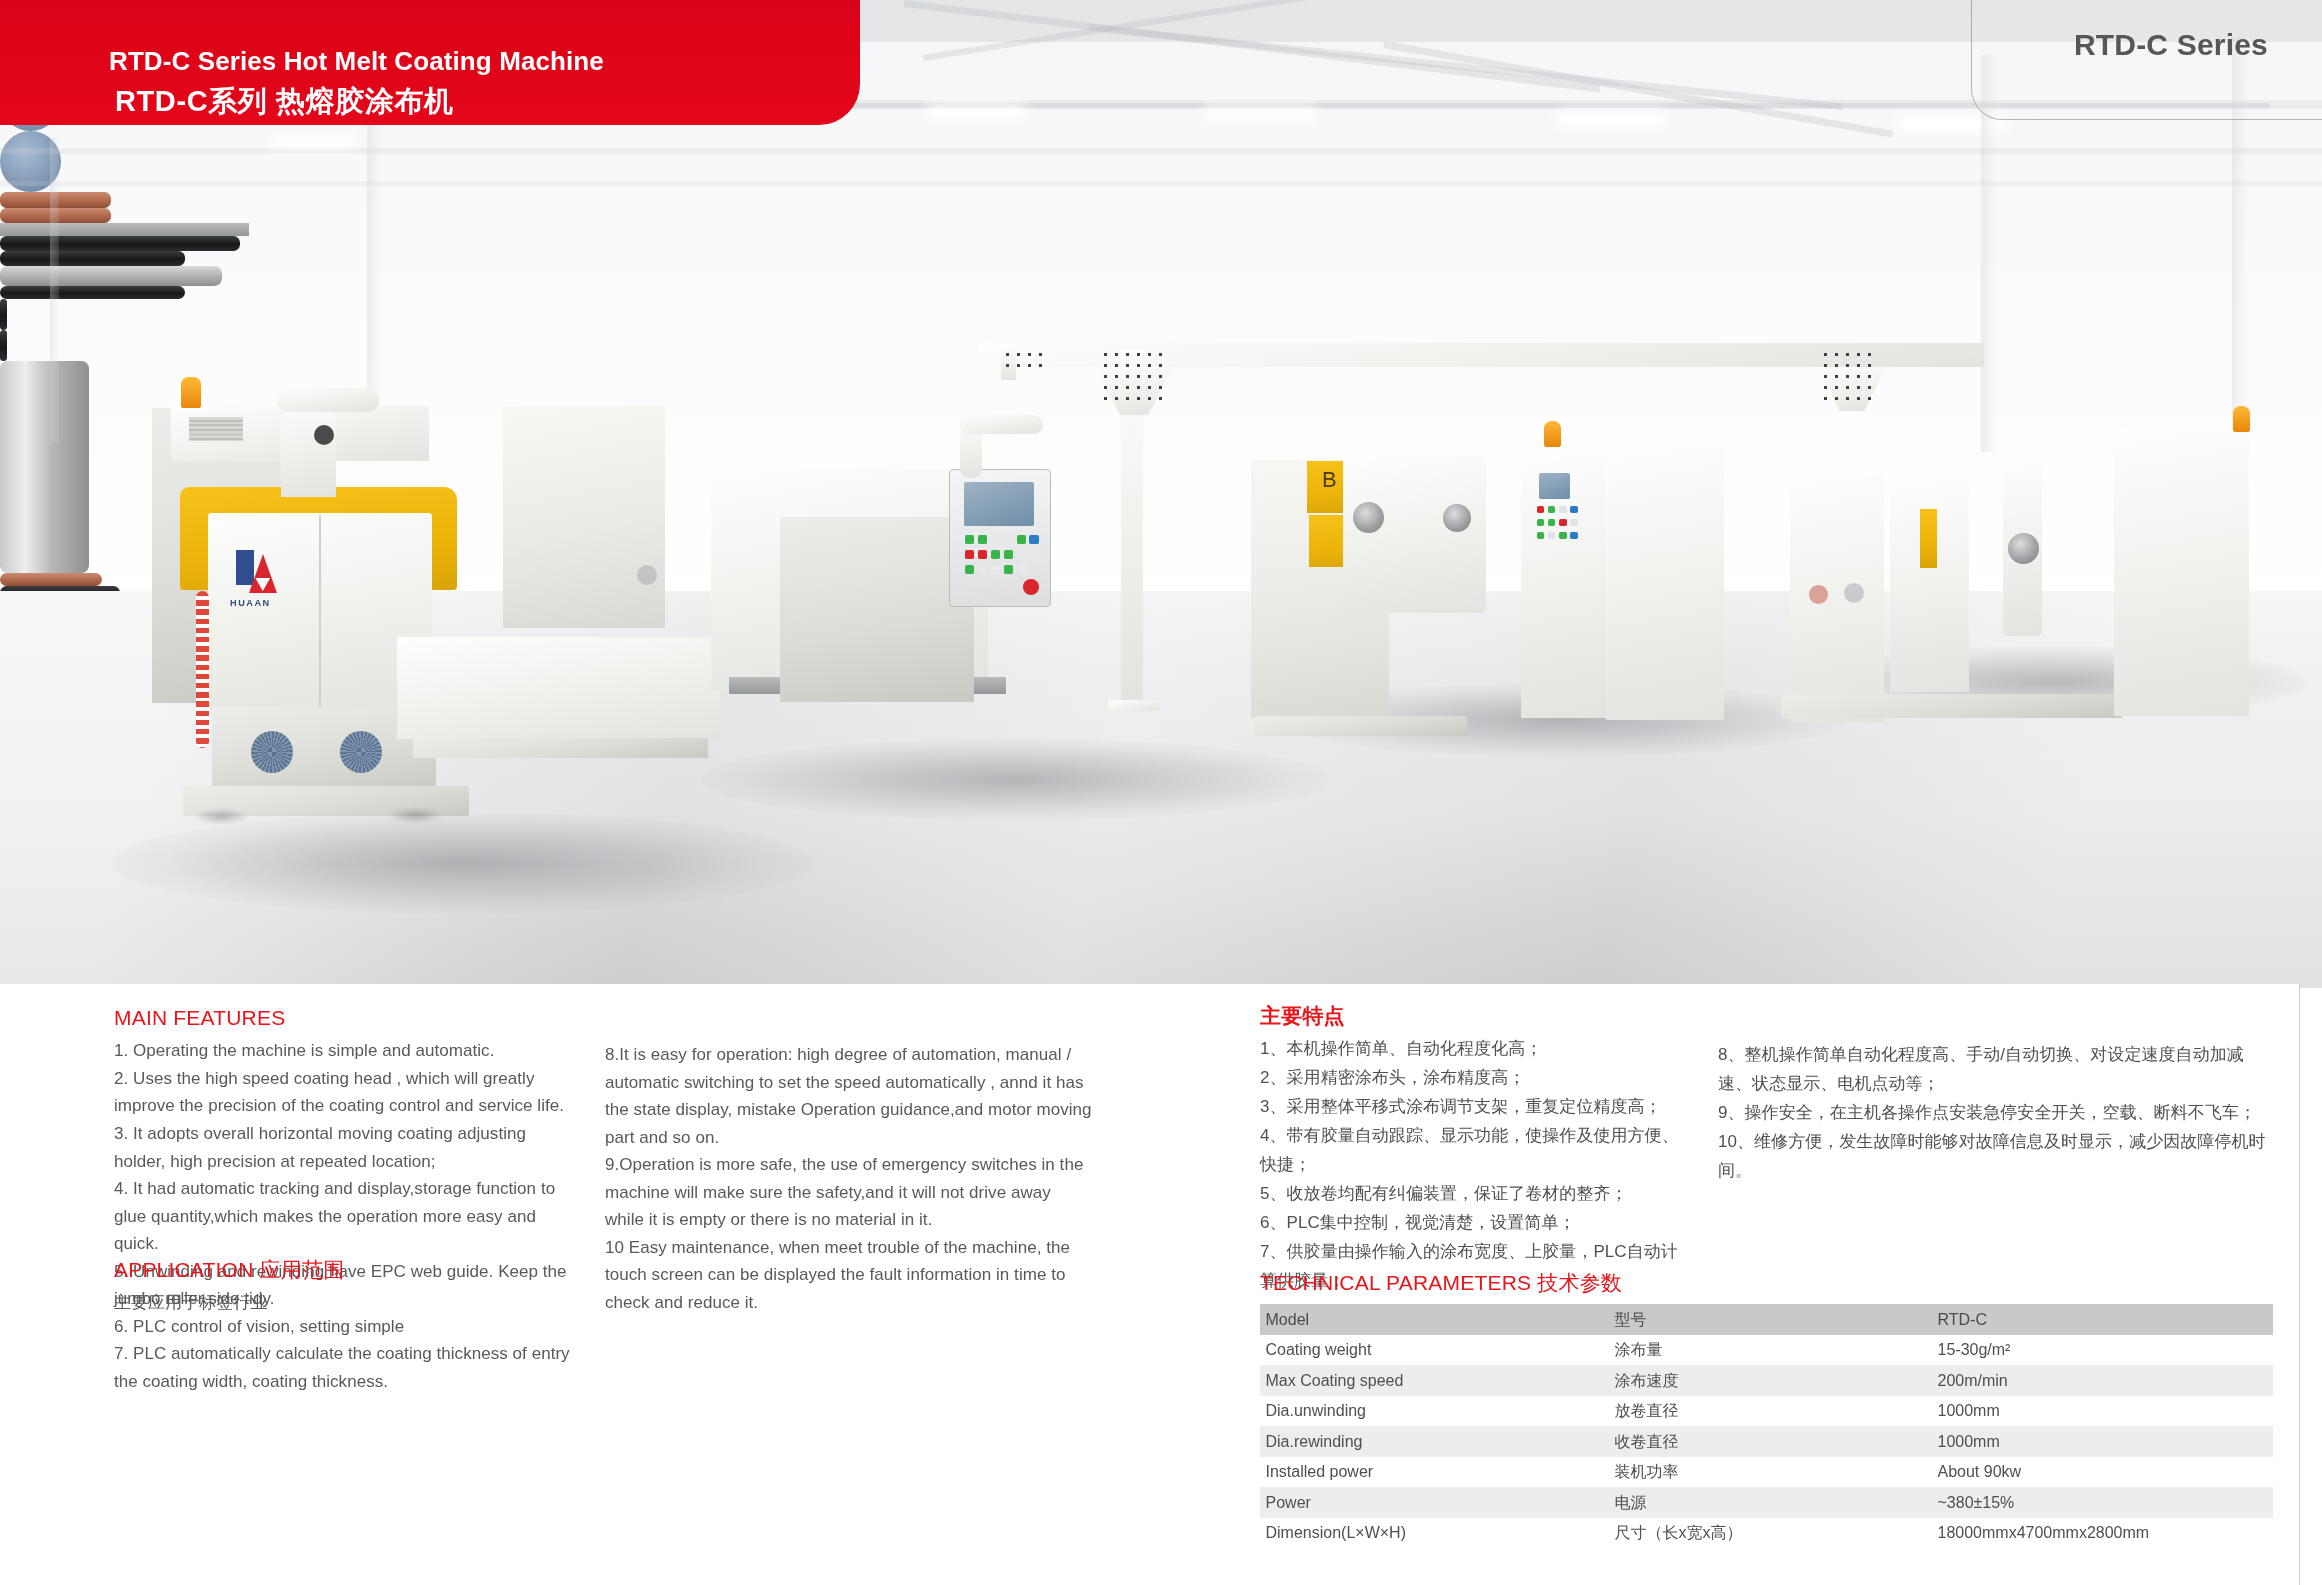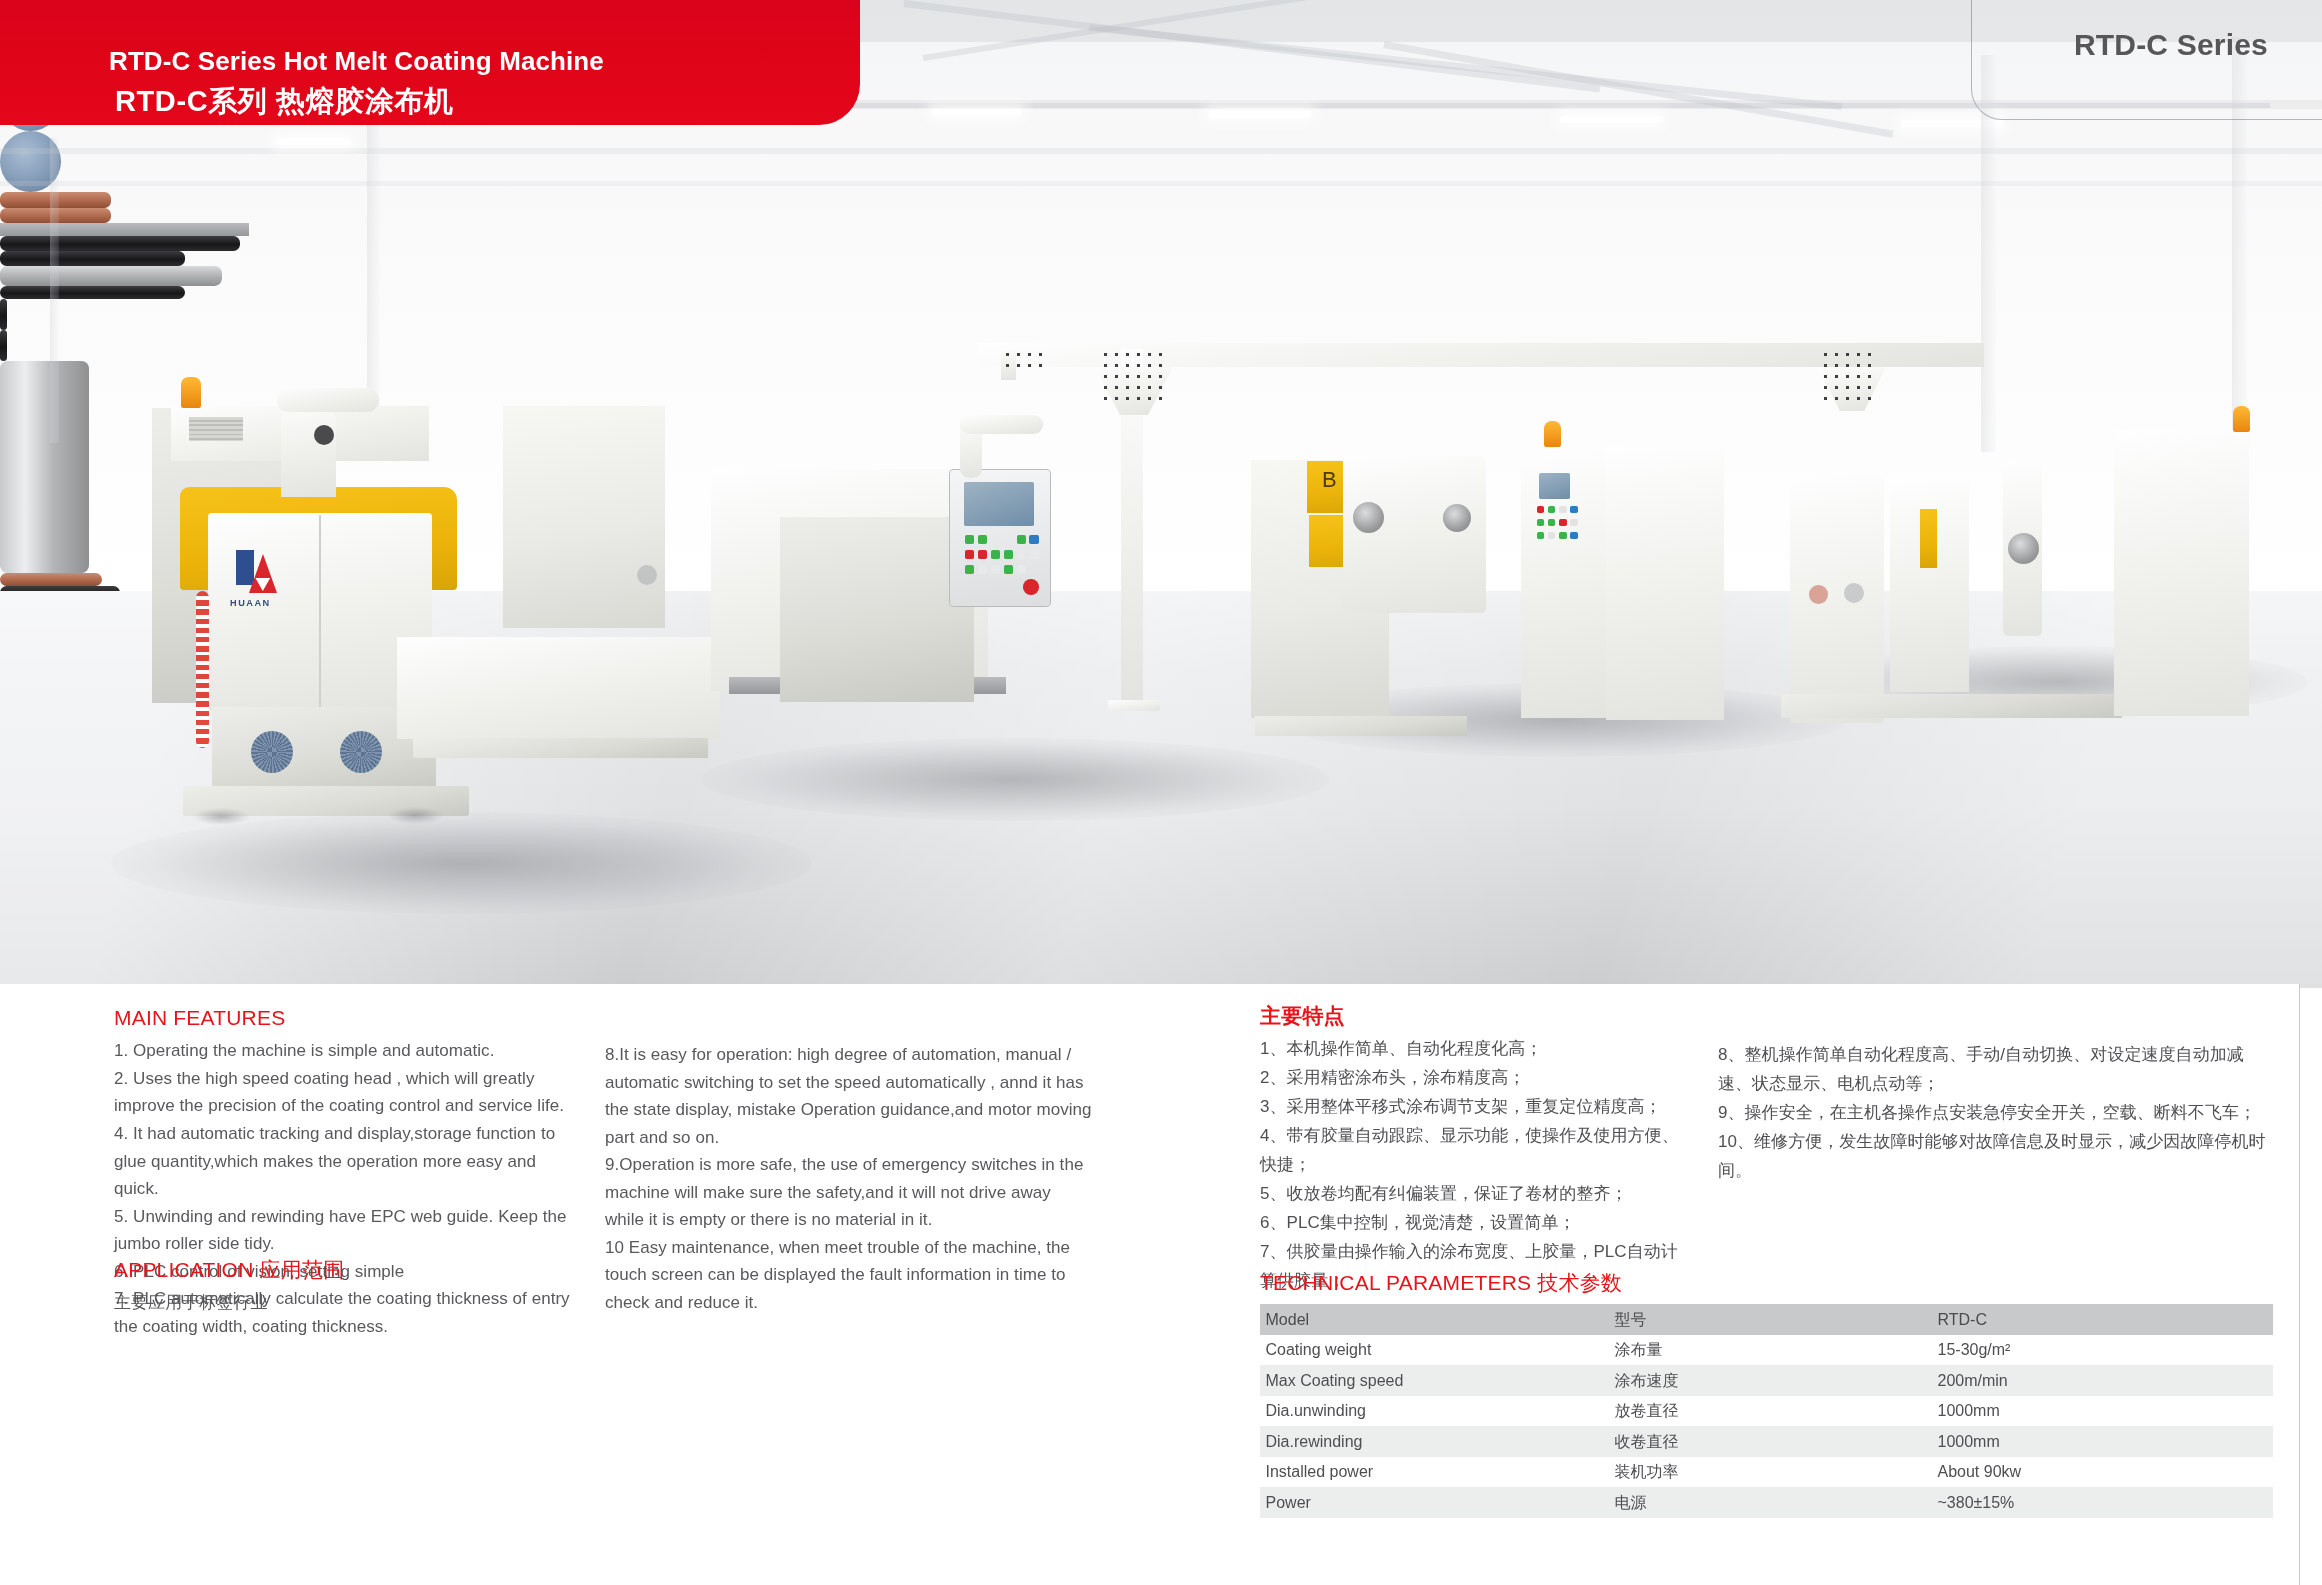--- a/index.html
+++ b/index.html
@@ -381,20 +381,21 @@
   <div id="series-plate"></div>
   <div id="series-label">RTD-C Series</div>
 
   <div id="content">
 
     <div id="col-en1">
       <div class="sec-title">MAIN FEATURES</div>
       <div class="body-txt flist" style="margin-top:8.3px;">
         <p>1. Operating the machine is simple and  automatic.</p>
         <p>2. Uses the high speed coating head , which will greatly improve the precision of the coating control and service life.</p>
+        <p>3. It adopts overall horizontal moving coating adjusting holder, high precision at repeated location;</p>
         <p>4. It had automatic tracking and display,storage function to glue quantity,which makes the operation more easy and quick.</p>
         <p>5. Unwinding and rewinding have EPC web guide. Keep the jumbo roller side tidy.</p>
         <p>6. PLC control of vision, setting simple</p>
         <p>7. PLC automatically calculate the coating thickness of entry the coating width, coating thickness.</p>
       </div>
     </div>
 
     <div id="col-en2">
       <div class="body-txt flist">
         <p>8.It is easy for operation: high degree of automation, manual / automatic switching to set the speed automatically , annd it has the state display, mistake Operation guidance,and motor moving part and so on.</p>
@@ -468,19 +469,24 @@
             <tr class="plain">
               <td>Installed power</td>
               <td>装机功率</td>
               <td>About 90kw</td>
             </tr>
             <tr class="alt">
               <td>Power</td>
               <td>电源</td>
               <td>~380±15%</td>
             </tr>
+            <tr class="plain">
+              <td>Dimension(L×W×H)</td>
+              <td>尺寸（长x宽x高）</td>
+              <td>18000mmx4700mmx2800mm</td>
+            </tr>
           </tbody>
       </table>
     </div>
 
   </div>
 </div>
 
 
 </body></html>

